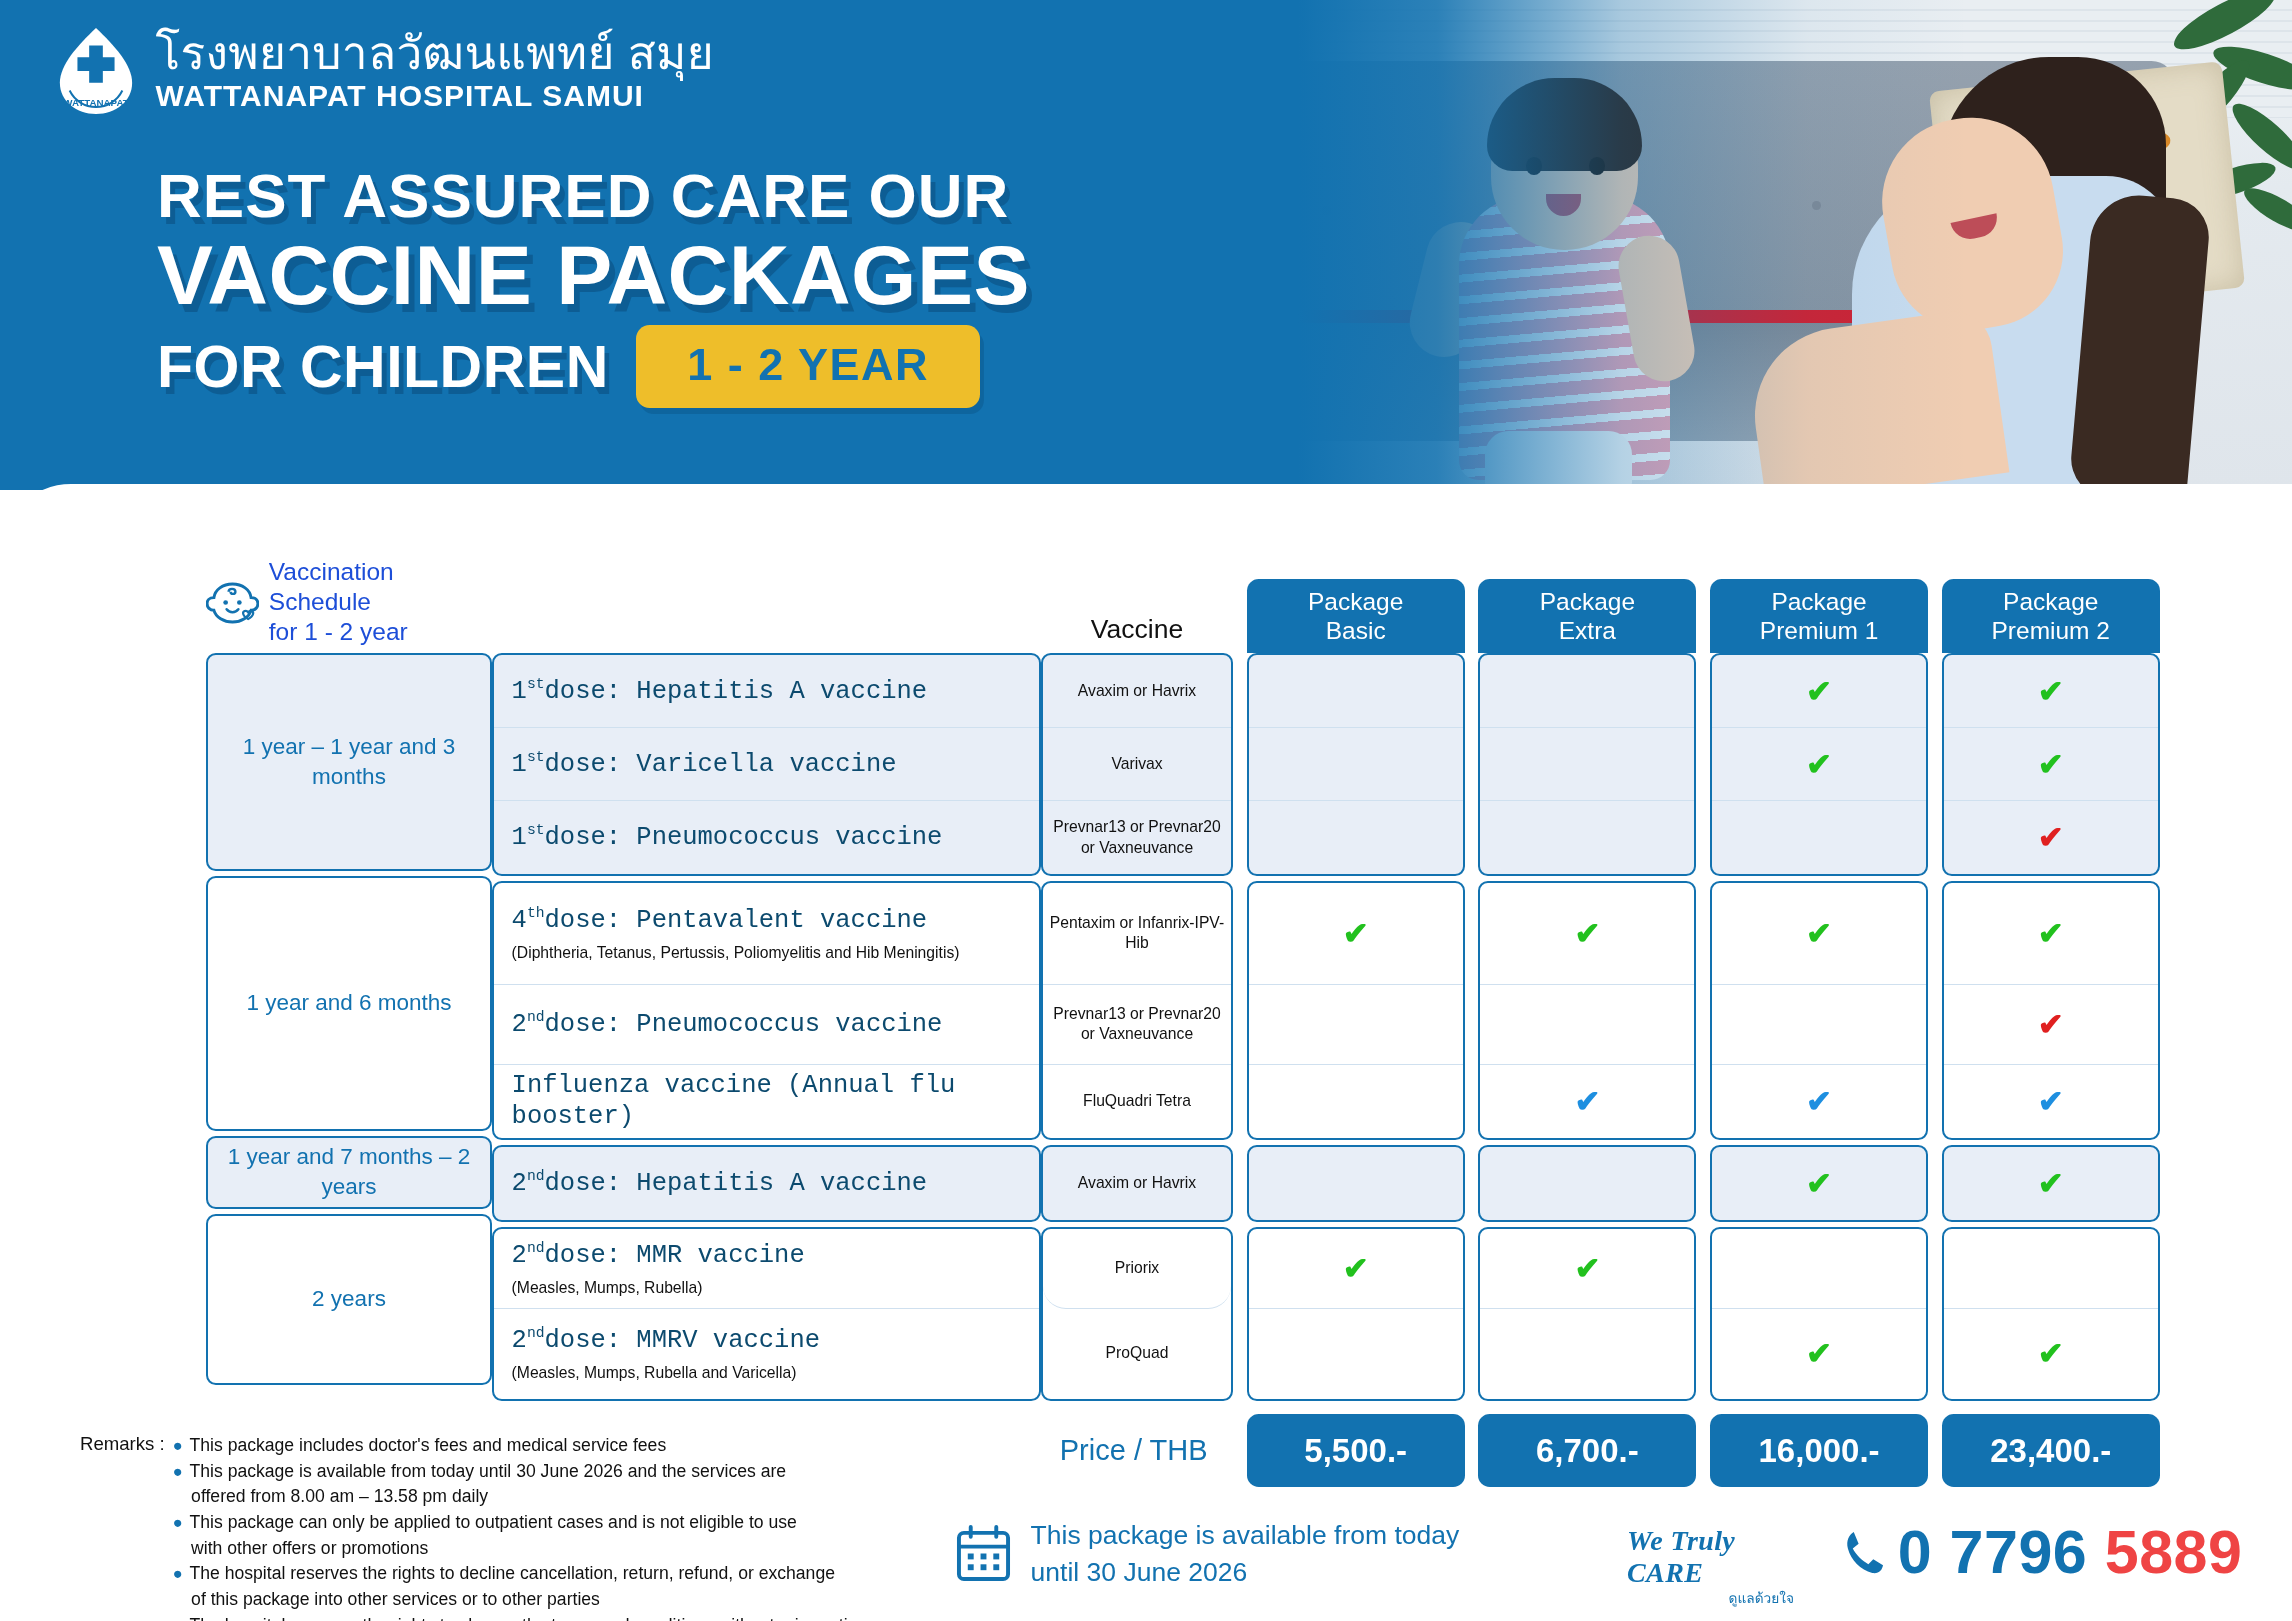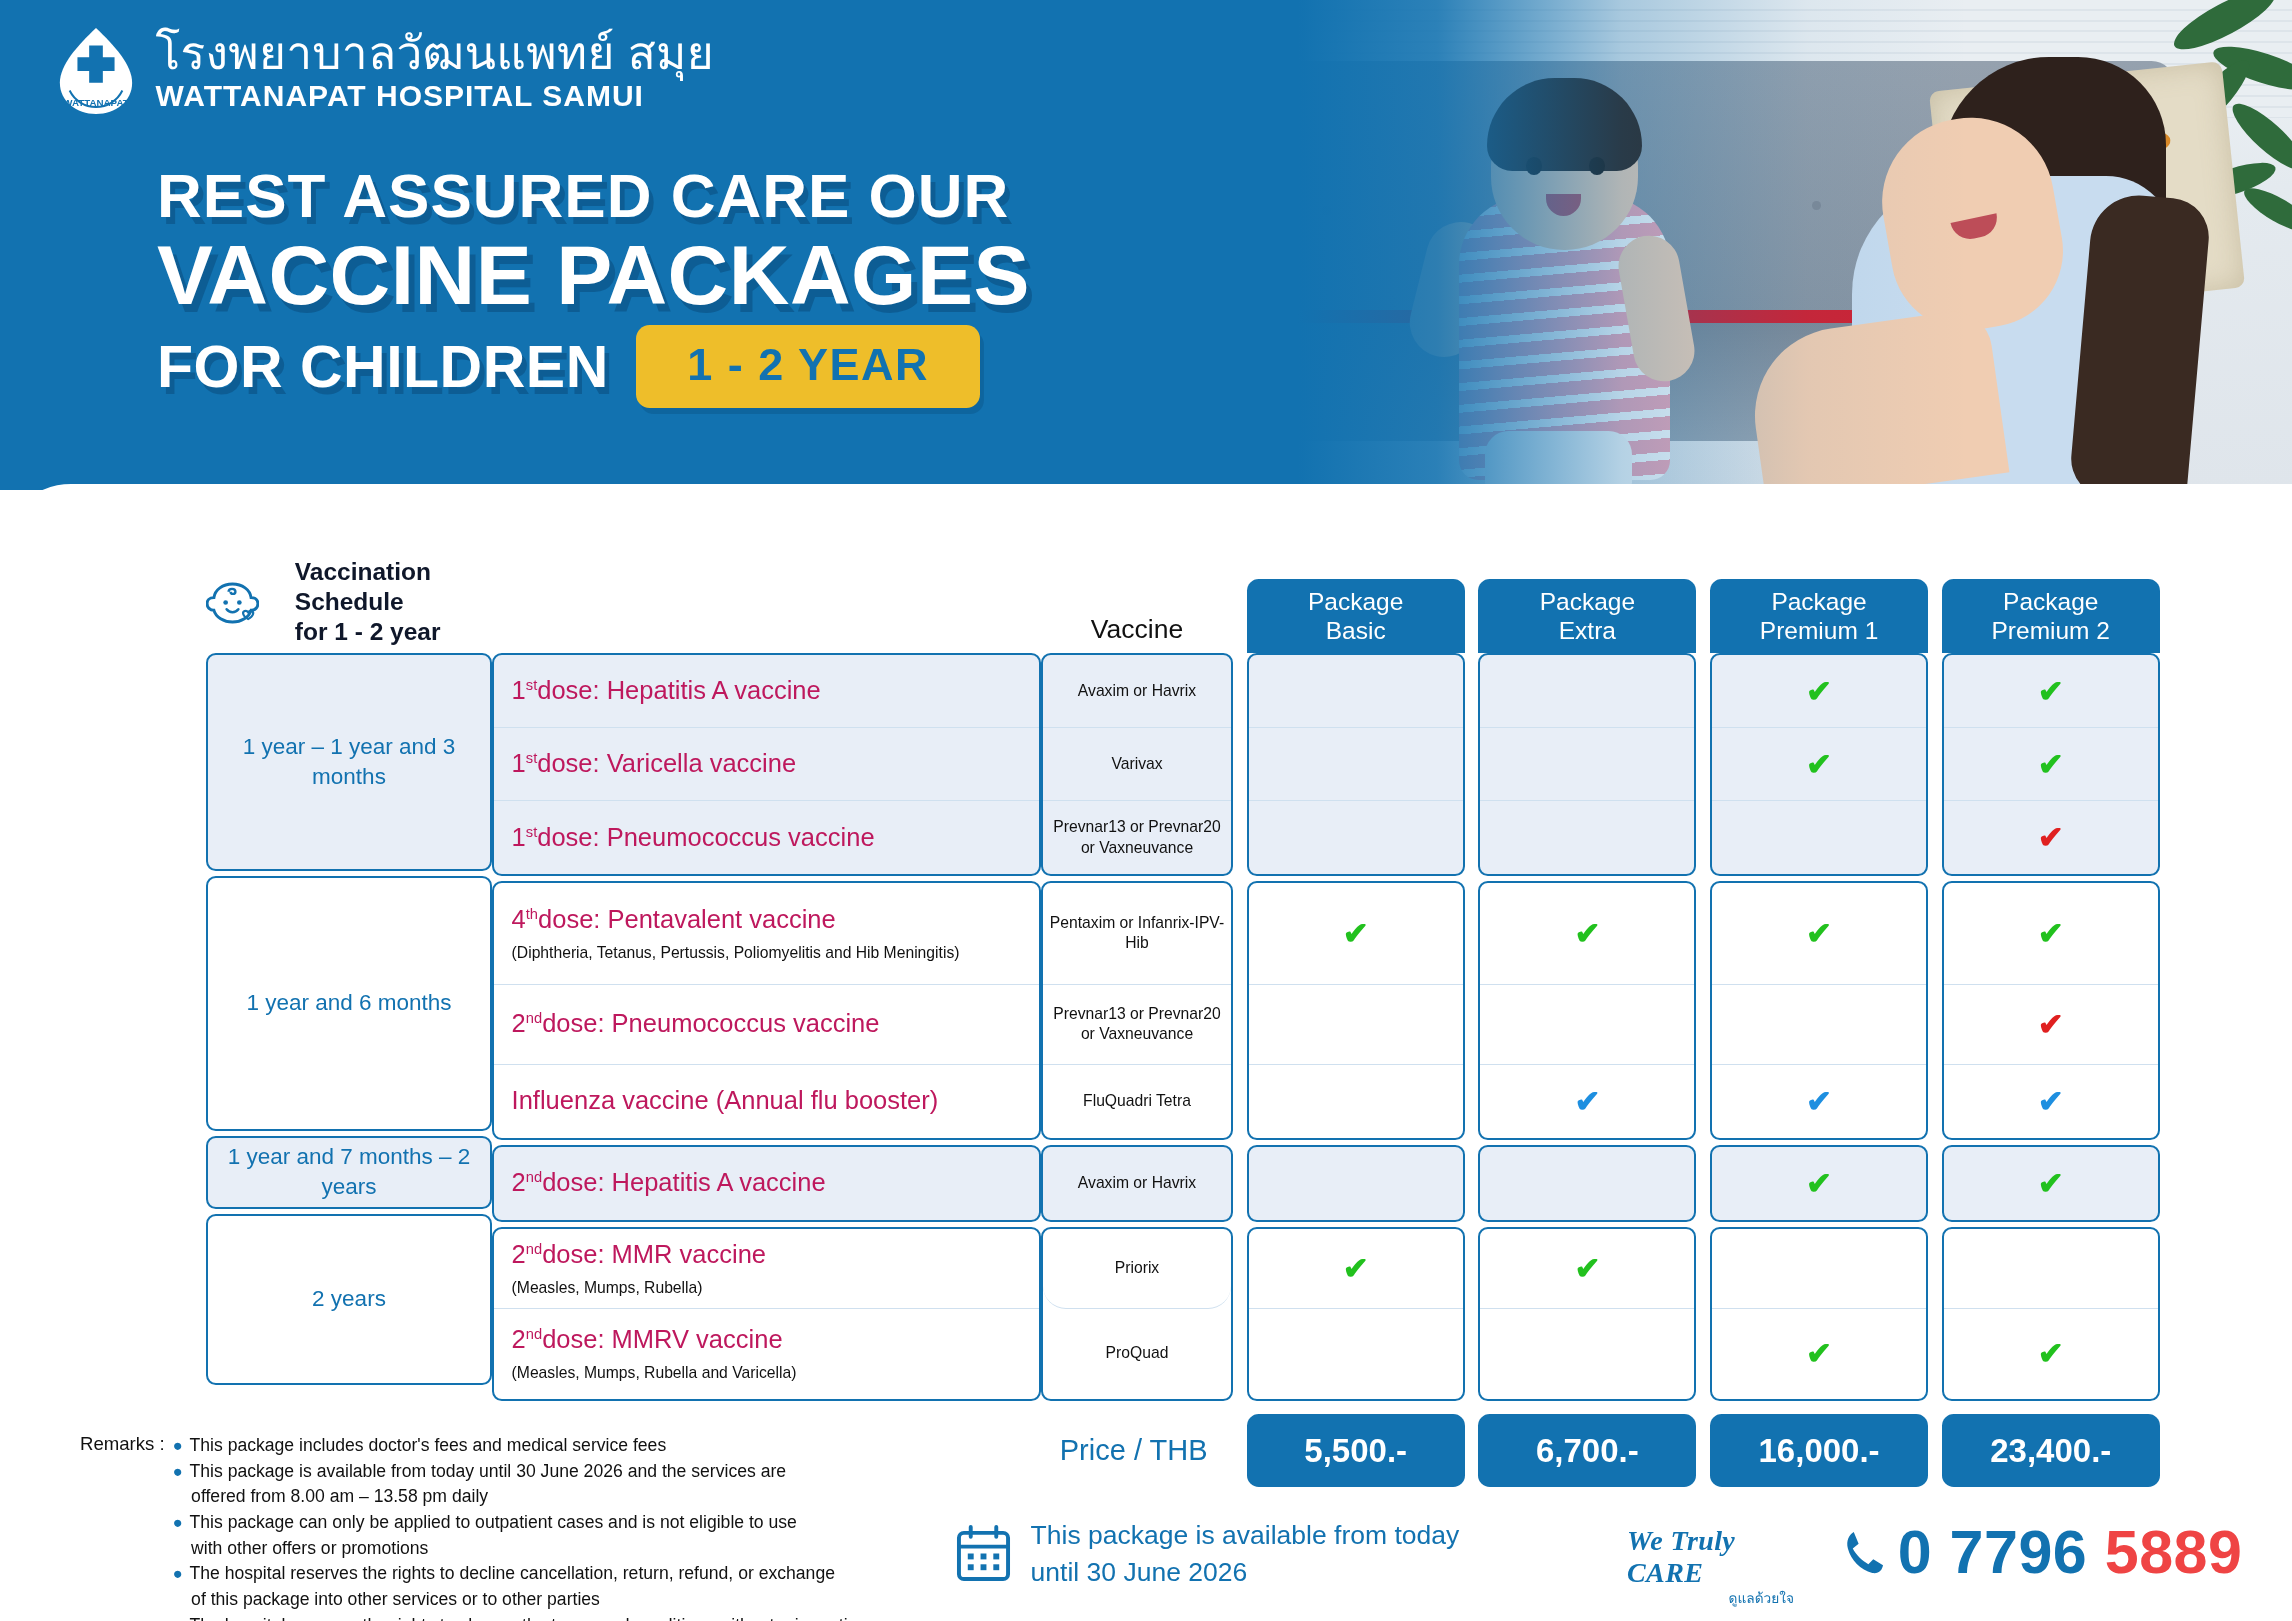--- a/index.html
+++ b/index.html
@@ -124,21 +124,21 @@
   .card {
     position:absolute; left:0; top:484px; width:2293px; height:1137px;
     background:#ffffff; border-radius:71px 0 0 0;
   }
 
   
   .tbl { position:absolute; left:206px; top:567px; }
   .hdr-row { display:flex; align-items:flex-end; height:86px; }
   .babyicon-cell { width:286px; display:flex; align-items:center; gap:9.8px; padding-bottom:5.9px; }
   .baby-svg { width:53px; height:45px; flex:none; }
-  .sched-title { color:#0f172a; font-size:24.5px; line-height:1.22; font-weight:700;margin-left:26px; }
+  .sched-title { color:#1d4ed8; font-size:24.5px; line-height:1.22; font-weight:400; }
   .dose-hdr-spacer { width:549px; }
   .vaccine-hdr { width:192px; text-align:center; font-size:26.5px; color:#111; padding-bottom:7.8px; }
   .pkg-hdr {
     width:218px; margin-left:13.7px; height:74px; background:#1272B0; color:#fff;
     border-radius:11.8px 11.8px 0 0; display:flex; align-items:center; justify-content:center;
     text-align:center; font-size:24.5px; line-height:1.2;
   }
 
   .grid { display:flex; }
   .col-age { width:286px; }
@@ -147,21 +147,21 @@
   .col-pkg { width:218px; margin-left:13.7px; }
 
   .blk { border:2px solid #1272B0; border-radius:9.8px; overflow:hidden; margin-bottom:4.9px; }
   .cell { border-bottom:1px solid #cfe0ef; display:flex; align-items:center; }
   .cell:last-child { border-bottom:none; }
   .shade { background:#e8eef7; }
   .plain { background:#ffffff; }
 
   .age-txt { color:#1272B0; font-size:22.5px; text-align:center; width:100%; line-height:1.35; padding:0 7.8px; }
   .dose-txt { padding:0 0 0 17.6px; width:100%; }
-  .dose-main { font-size:25.5px; color:#be185d; line-height:1.25; }
+  .dose-main { font-size:25.5px; color:#0c4a6e; line-height:1.25;font-family:Liberation Mono, monospace; }
   .dose-main sup { font-size:14.7px; vertical-align:super; }
   .dose-sub { font-size:15.7px; color:#111; margin-top:6.9px; line-height:1.25; }
   .vac-txt { font-size:15.7px; color:#111; text-align:center; width:100%; line-height:1.3; padding:0 4.9px; }
   .chk { font-size:31px; width:100%; text-align:center; font-weight:700; }
 
   
   .price-row { display:flex; align-items:center; margin-top:8.8px; }
   .price-label { width:1027px; text-align:right; padding-right:25.5px; color:#1272B0; font-size:29px; }
   .price-box {
     width:218px; margin-left:13.7px; height:73px; background:#1272B0; color:#fff;

